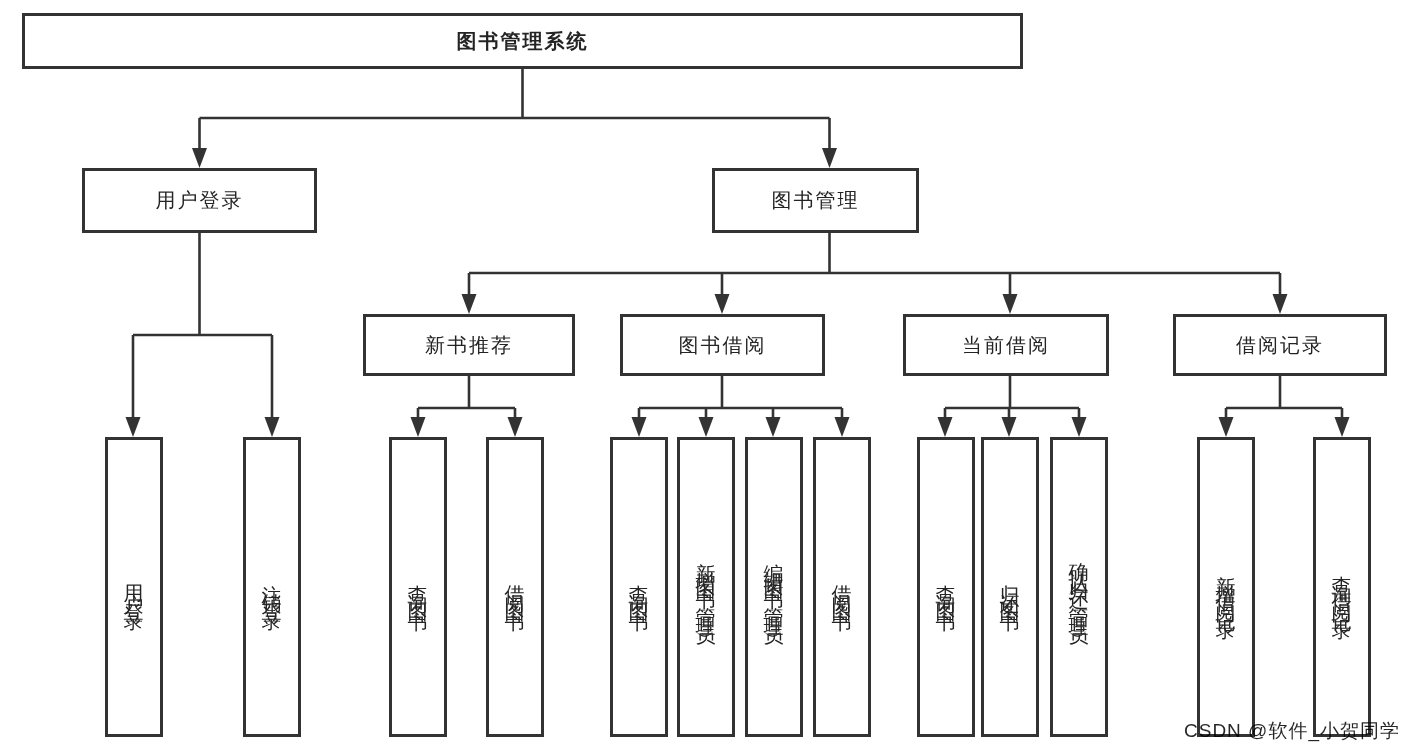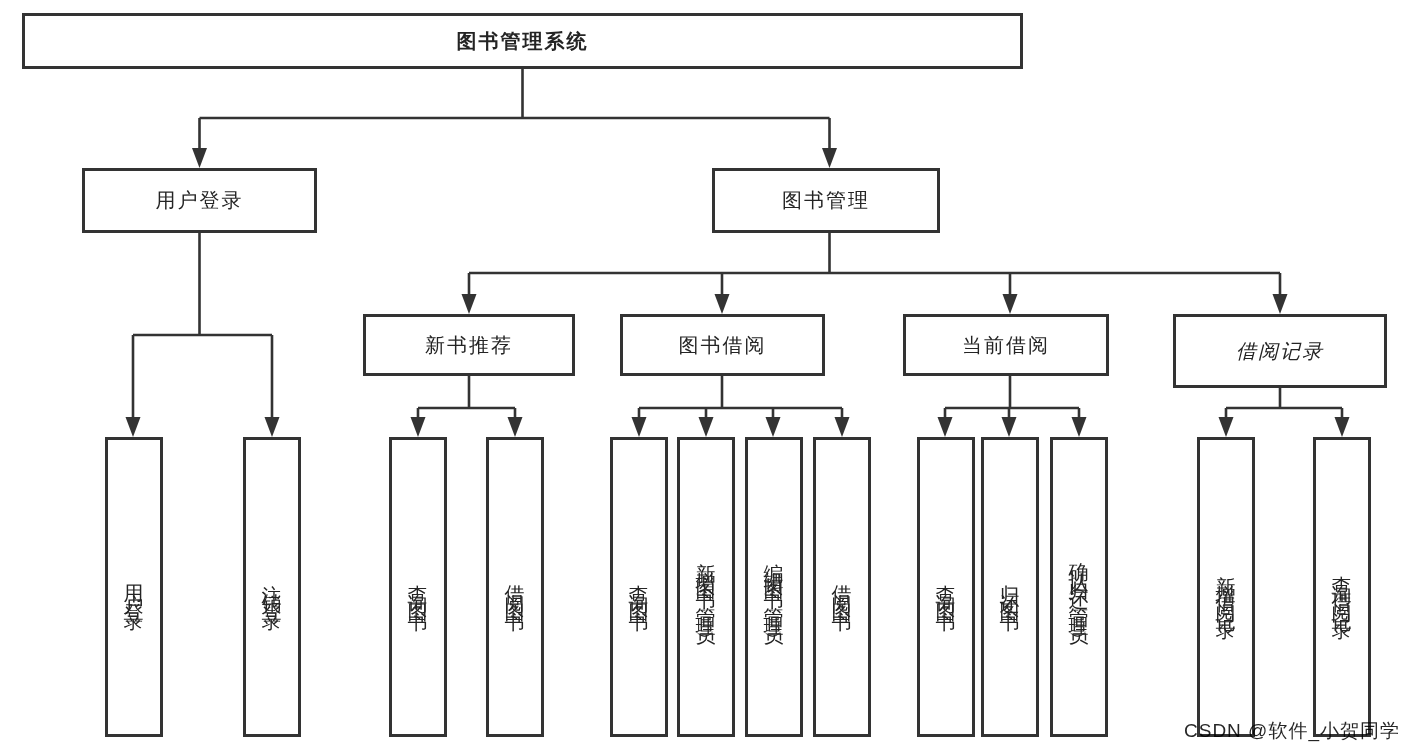--- a/index.html
+++ b/index.html
@@ -97,26 +97,26 @@
       <polygon points="1001.5,417 1016.5,417 1009,437"></polygon>
       <polygon points="1071.5,417 1086.5,417 1079,437"></polygon>
       <polygon points="1218.5,417 1233.5,417 1226,437"></polygon>
       <polygon points="1334.5,417 1349.5,417 1342,437"></polygon>
     </g>
   </svg>
 
   <div class="node root" style="left:22px; top:13px; width:1001px; height:56px;">图书管理系统</div>
 
   <div class="node" style="left:82px; top:168px; width:235px; height:65px;">用户登录</div>
-  <div class="node" style="left:712px; top:168px; width:228px; height:65px;">图书管理</div>
+  <div class="node" style="left:712px; top:168px; width:207px; height:65px;">图书管理</div>
 
   <div class="node" style="left:620px; top:314px; width:205px; height:62px;">图书借阅</div>
   <div class="node" style="left:363px; top:314px; width:212px; height:62px;">新书推荐</div>
   <div class="node" style="left:903px; top:314px; width:206px; height:62px;">当前借阅</div>
-  <div class="node" style="left:1173px; top:314px; width:214px; height:74px;font-style:italic;">借阅记录</div>
+  <div class="node" style="left:1173px; top:314px; width:214px; height:62px;">借阅记录</div>
 
   <div class="node leaf" style="left:105px; top:437px; width:58px; height:300px;">用户登录</div>
   <div class="node leaf" style="left:243px; top:437px; width:58px; height:300px;">注销登录</div>
 
   <div class="node leaf" style="left:389px; top:437px; width:58px; height:300px;">查询图书</div>
   <div class="node leaf" style="left:486px; top:437px; width:58px; height:300px;">借阅图书</div>
 
   <div class="node leaf" style="left:610px; top:437px; width:58px; height:300px;">查询图书</div>
   <div class="node leaf" style="left:677px; top:437px; width:58px; height:300px;">新增图书（管理员）</div>
   <div class="node leaf" style="left:745px; top:437px; width:58px; height:300px;">编辑图书（管理员）</div>

